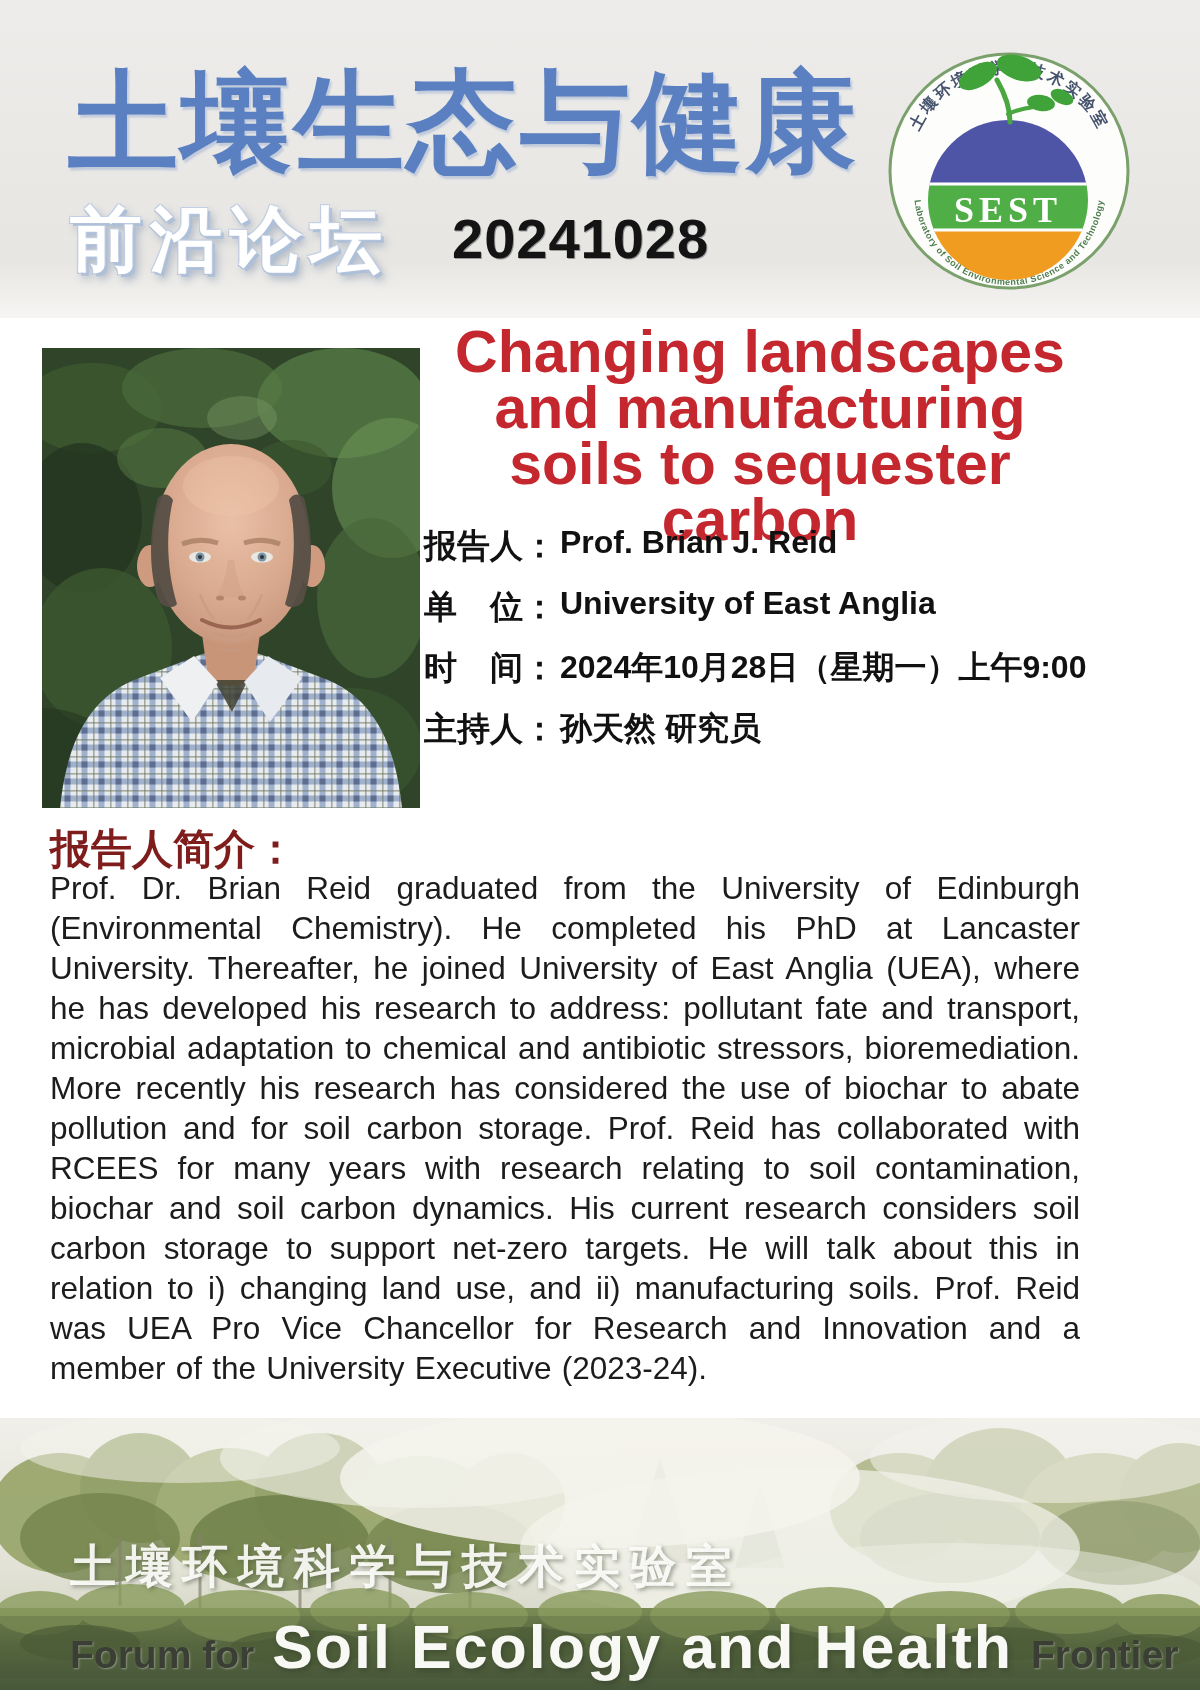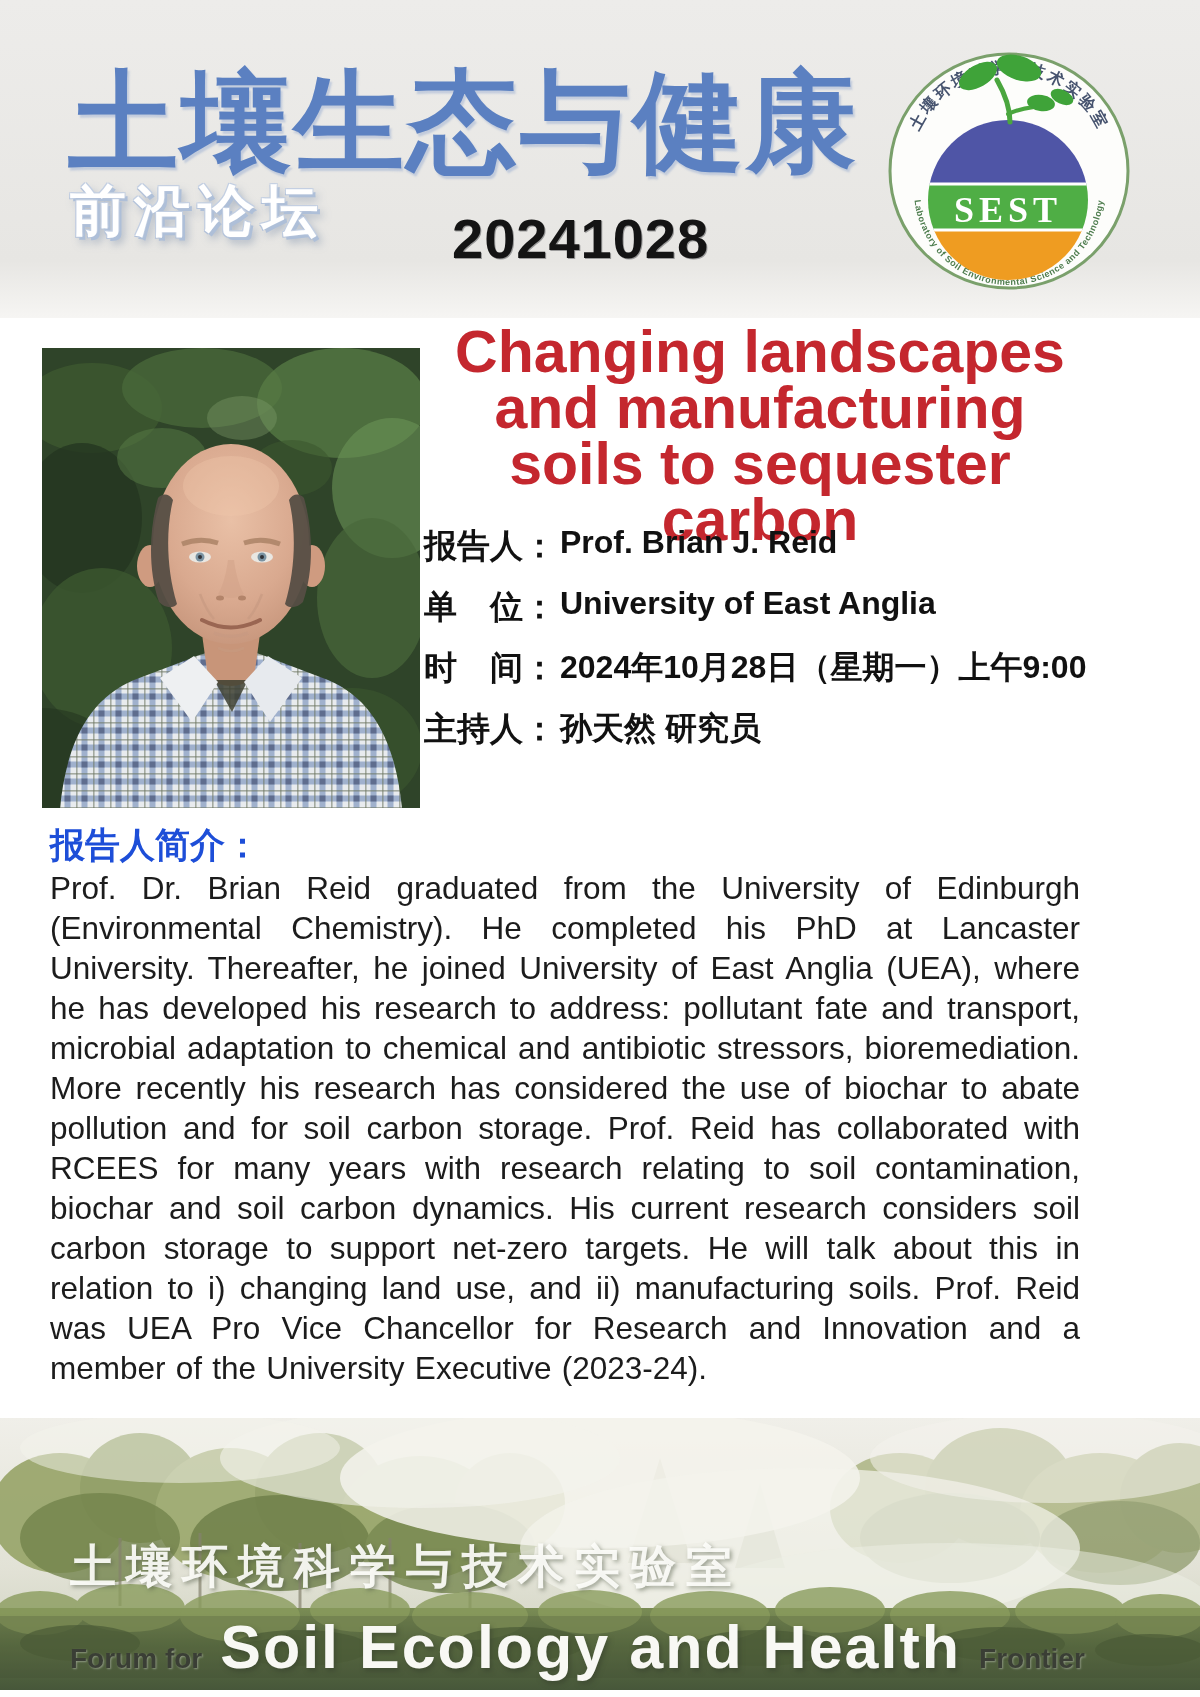--- a/index.html
+++ b/index.html
@@ -12,22 +12,22 @@
     position:absolute;left:0;top:0;width:1200px;height:318px;
     background:linear-gradient(#edecea,#e7e6e3 82%,#f6f5f3);
   }
   .header-title{
     position:absolute;left:68px;top:49px;
     font-size:110px;font-weight:900;letter-spacing:3px;
     color:#5b80c1;white-space:nowrap;
     text-shadow:2px 3px 2px rgba(120,150,200,.35);
   }
   .header-subtitle{
-    position:absolute;left:70px;top:174px;
-    font-size:56px;font-weight:900;letter-spacing:8px;color:#ffffff;white-space:nowrap;
+    position:absolute;left:70px;top:192px;
+    font-size:72px;font-weight:900;letter-spacing:8px;color:#ffffff;white-space:nowrap;
     text-shadow:-1px -1px 0 #c3cfe2,1px -1px 0 #c3cfe2,-1px 1px 0 #b3c2da,
                 3px 3px 0 #aebfd8,5px 6px 8px rgba(110,130,160,.55);
   }
   .header-date{
     position:absolute;left:452px;top:206px;
     font-size:56px;font-weight:800;color:#141414;letter-spacing:1px;
     text-shadow:1px 1px 0 #9a9a9a;
   }
   .logo{position:absolute;left:886px;top:50px;width:248px;height:244px;}
   
@@ -42,42 +42,42 @@
   .detail-row{display:flex;align-items:flex-start;height:61px;}
   .detail-label{
     font-size:33px;font-weight:bold;color:#111;white-space:pre;flex:none;
   }
   .detail-value{
     font-size:32px;font-weight:bold;color:#111;margin-left:4px;white-space:nowrap;
   }
   
   .bio-heading{
     position:absolute;left:50px;top:822px;
-    font-size:35px;font-weight:bold;color:#1d4ed8;
+    font-size:41px;font-weight:bold;color:#7f1d1d;
   }
   .bio-text{
     position:absolute;left:50px;top:868px;width:1030px;
     font-size:31.5px;line-height:40px;color:#1c1c1c;
     text-align:justify;word-spacing:1.5px;
   }
   
   .banner{position:absolute;left:0;top:1418px;width:1200px;height:272px;overflow:hidden;}
   .banner svg{position:absolute;left:0;top:0;}
   .banner-lab{
     position:absolute;left:70px;top:118px;
     font-size:46px;font-weight:bold;letter-spacing:10px;white-space:nowrap;
     color:rgba(253,253,250,.92);
     text-shadow:2px 2px 4px rgba(80,90,70,.55);
   }
   .banner-forum{
     position:absolute;left:70px;top:194px;
     display:flex;align-items:baseline;gap:18px;white-space:nowrap;
   }
   .forum-prefix,.forum-suffix{
-    font-size:28px;font-weight:bold;color:#3a3e35;
+    font-size:39px;font-weight:bold;color:#3a3e35;
     text-shadow:1px 1px 2px rgba(255,255,255,.35);
   }
   .forum-main{
     font-size:61px;font-weight:bold;color:#f8f8f4;letter-spacing:2px;
     text-shadow:2px 3px 5px rgba(55,65,45,.6);
   }
 </style>
 </head>
 <body>
 

